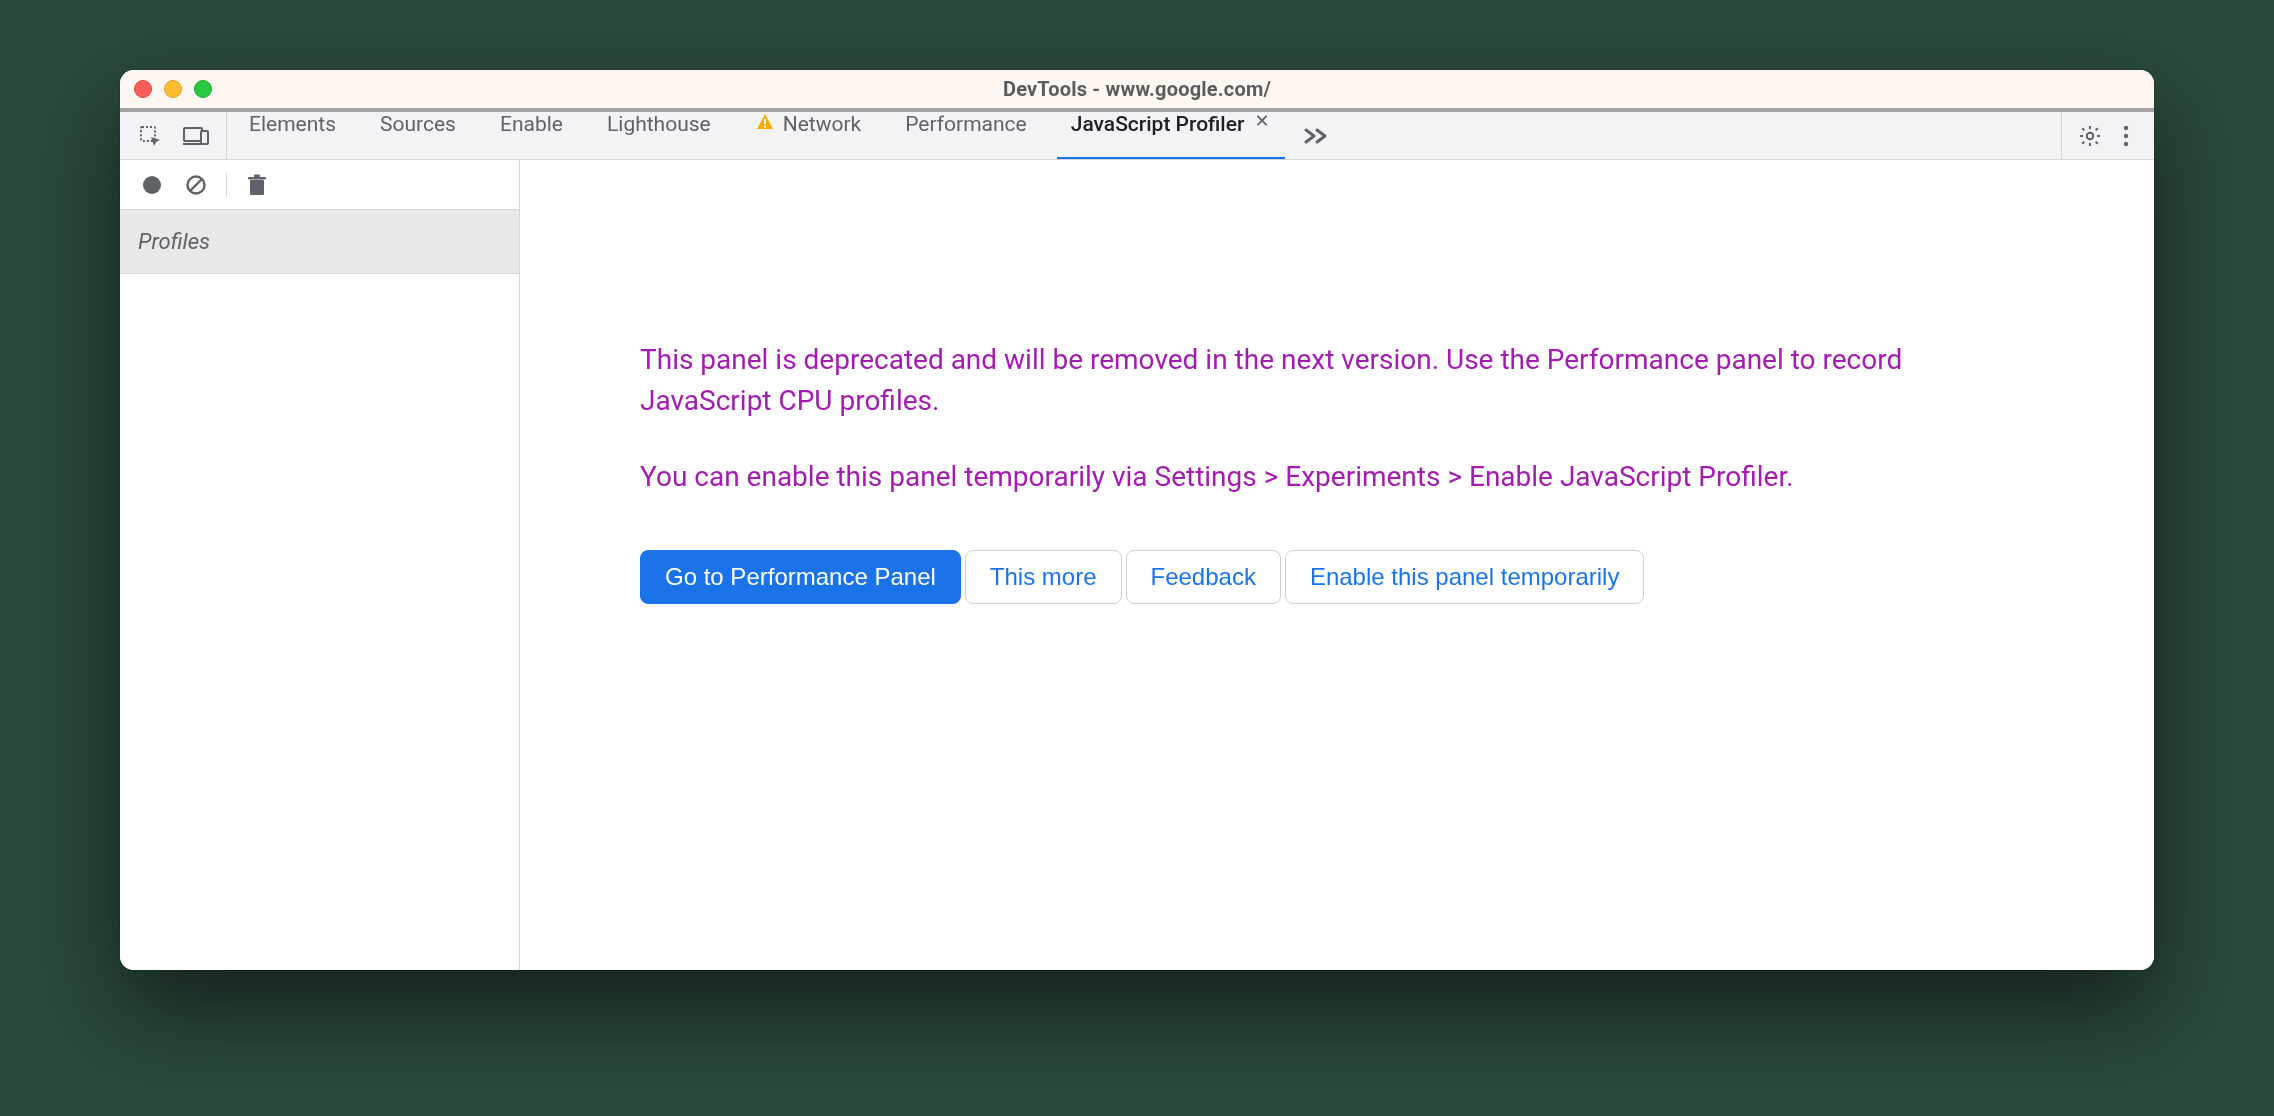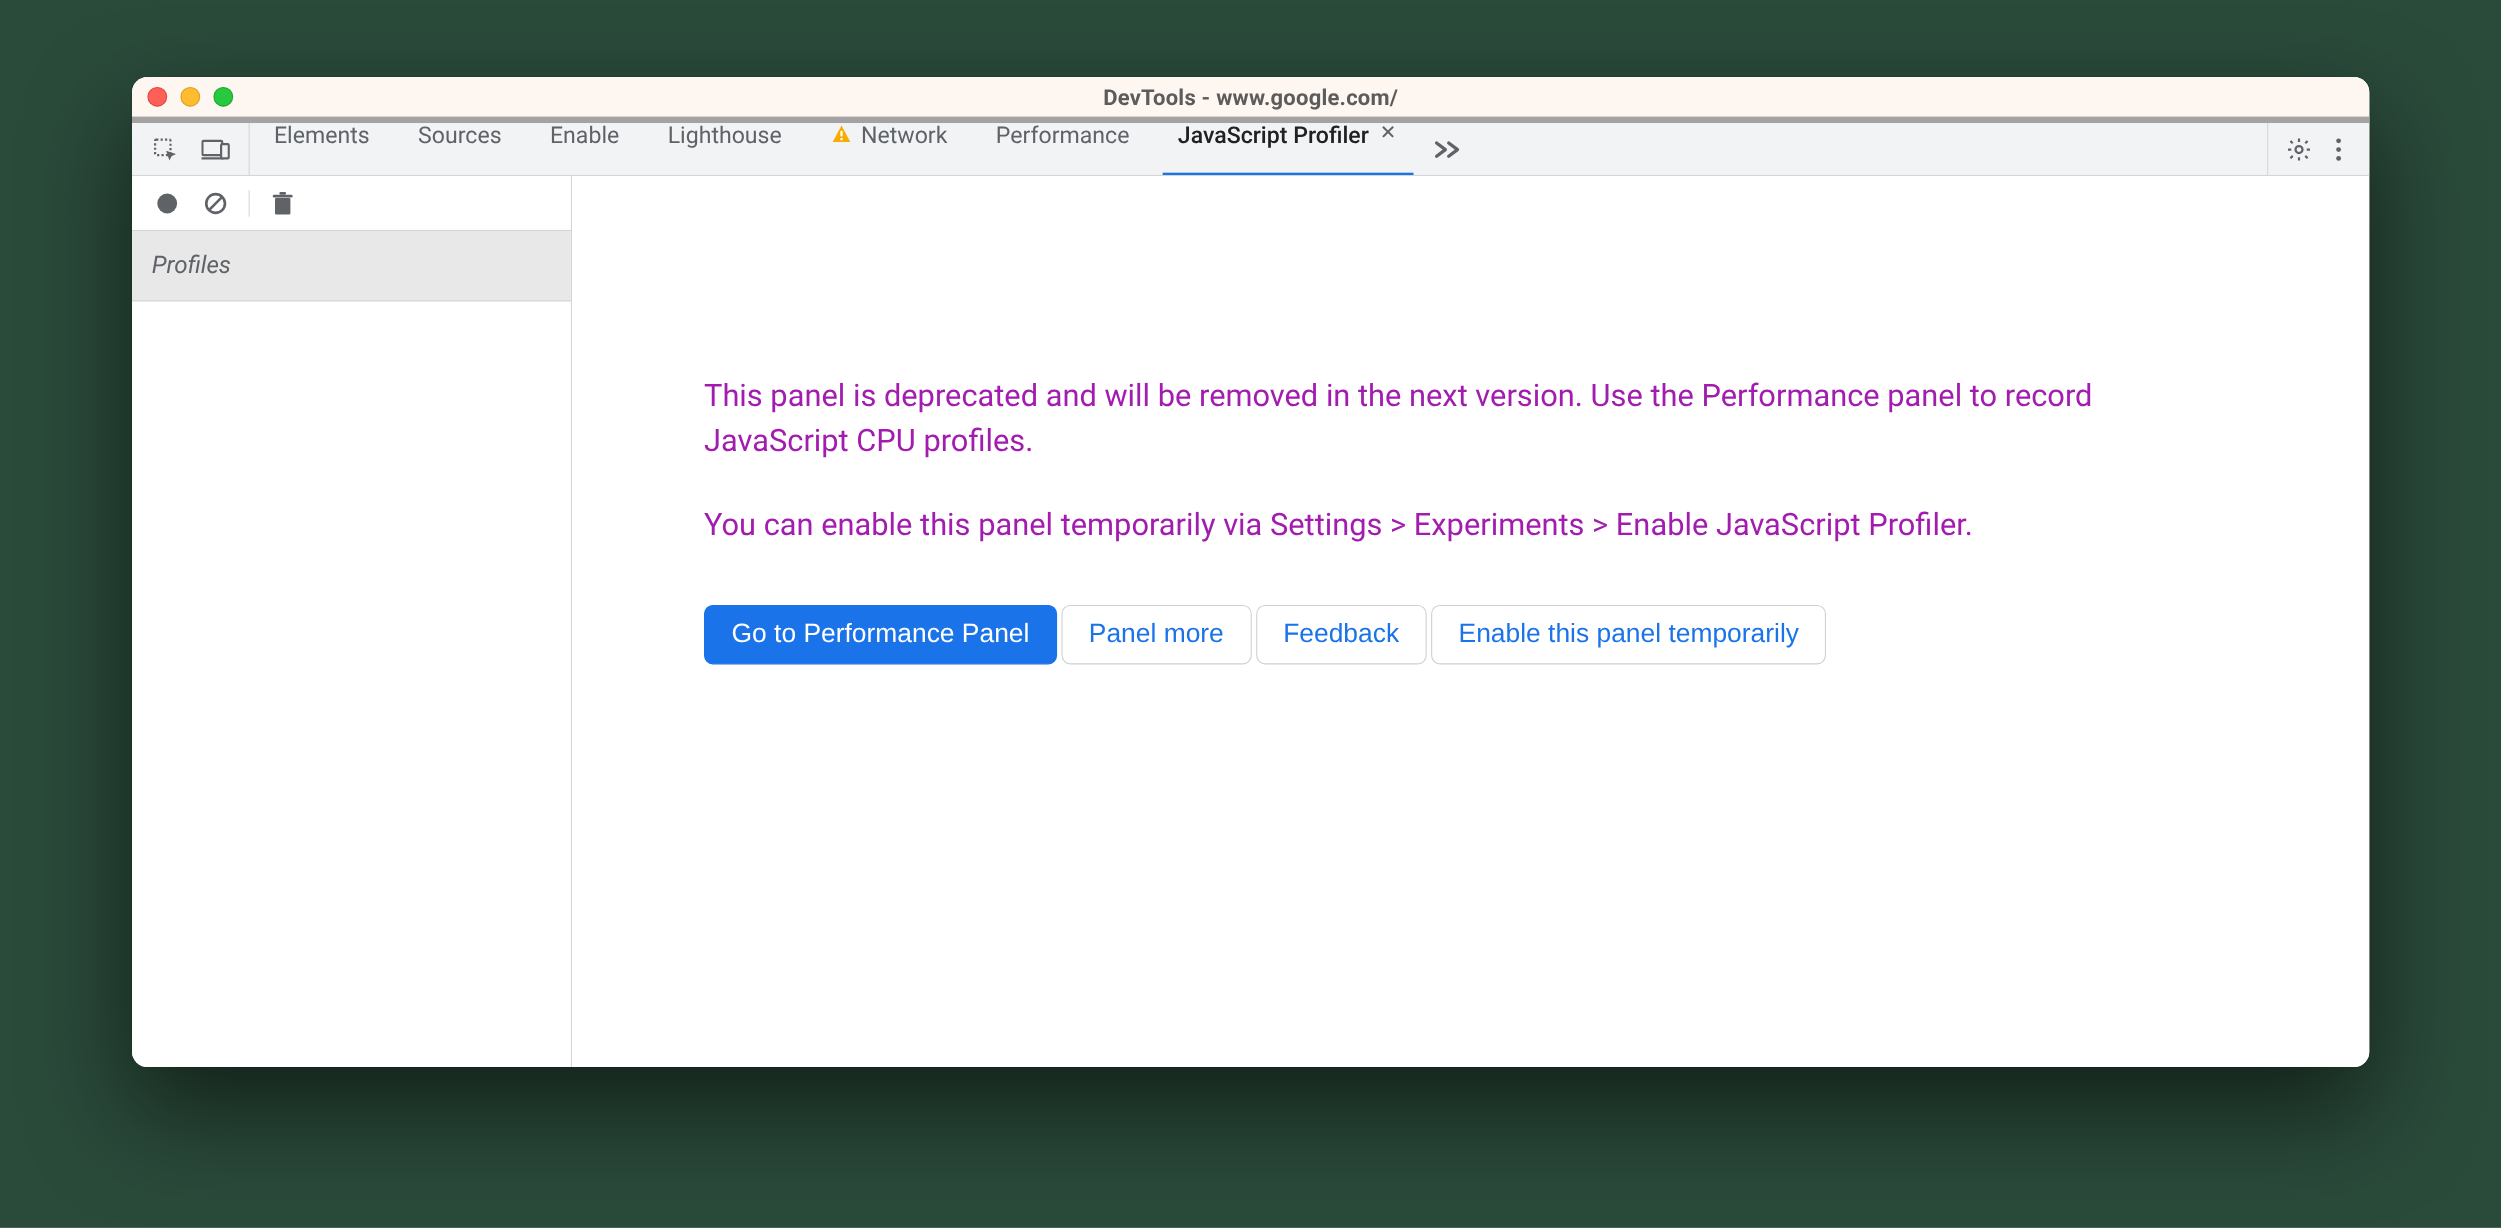--- a/index.html
+++ b/index.html
@@ -21,21 +21,21 @@
     border-radius: 14px;
     box-shadow: 0 40px 90px rgba(0,0,0,0.55), 0 0 0 1px rgba(0,0,0,0.08);
     overflow: hidden;
     display: flex;
     flex-direction: column;
   }
   
   .titlebar {
     height: 42px;
     background: #fdf6f1;
-    border-bottom: 6px solid #a3a3a3;
+    border-bottom: 4px solid #a3a3a3;
     display: flex;
     align-items: center;
     padding: 0 14px;
     flex: none;
   }
   .traffic {
     display: flex; gap: 12px; align-items: center;
     width: 220px;
   }
   .dot { width: 18px; height: 18px; border-radius: 50%; }
@@ -304,21 +304,21 @@
         <div class="side-section">
           <span>Profiles</span>
         </div>
       </div>
 
       <div class="main">
         <p class="msg">This panel is deprecated and will be removed in the next version. Use the Performance panel to record JavaScript CPU profiles.</p>
         <p class="msg">You can enable this panel temporarily via Settings &gt; Experiments &gt; Enable JavaScript Profiler.</p>
         <div class="btnrow">
           <button class="btn primary">Go to Performance Panel</button>
-          <button class="btn">Panel more</button>
+          <button class="btn">This more</button>
           <button class="btn">Feedback</button>
           <button class="btn">Enable this panel temporarily</button>
         </div>
       </div>
 
     </div>
 
   </div>
 </div>
 

